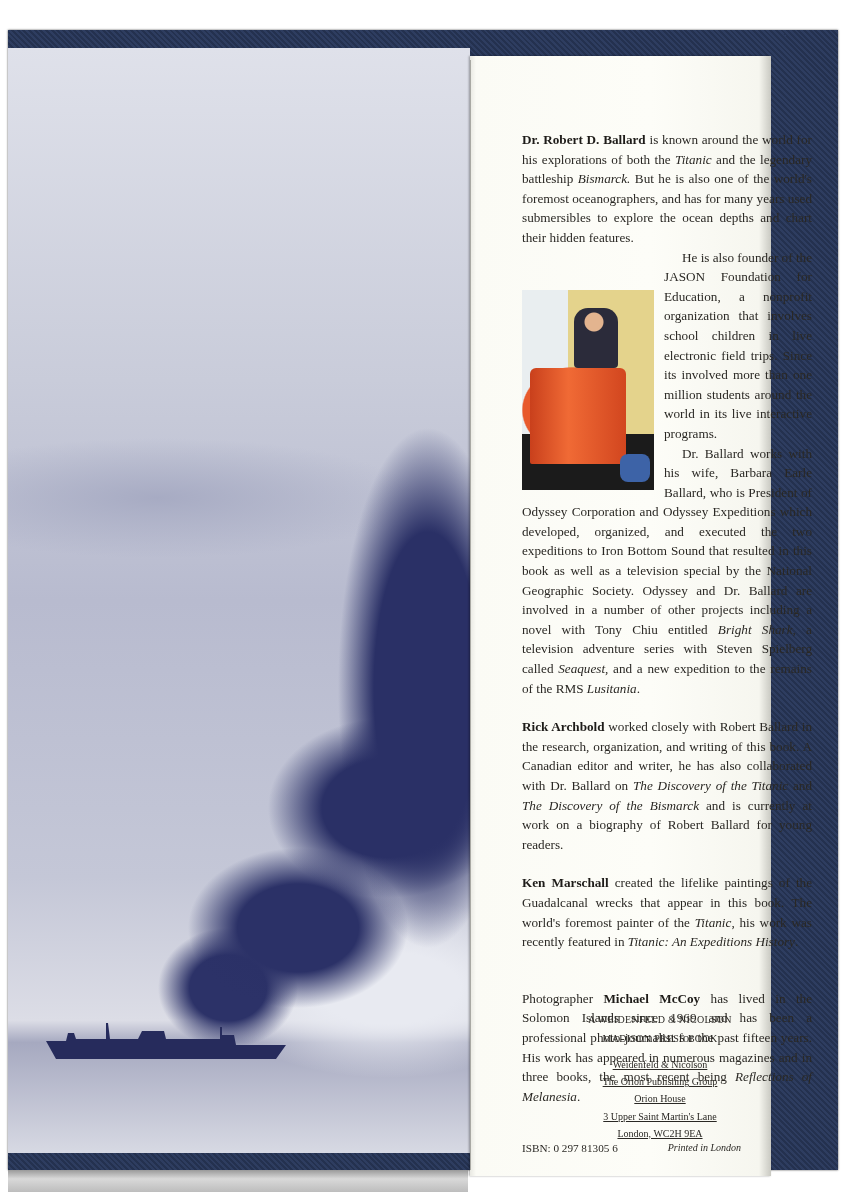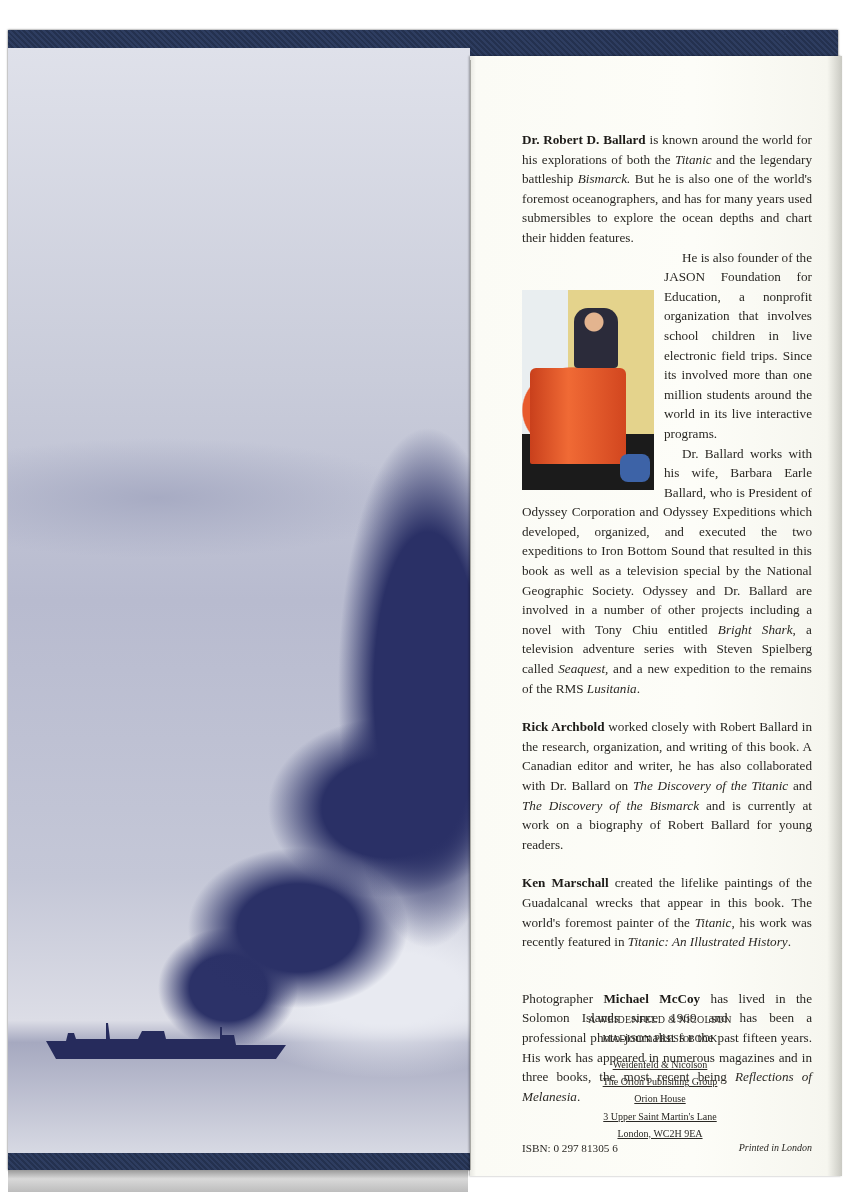--- a/index.html
+++ b/index.html
@@ -28,21 +28,21 @@
         radial-gradient(ellipse 70px 60px at 220px 940px, #2c3268 55%, rgba(42,48,102,0) 100%),
         radial-gradient(ellipse 180px 90px at 380px 940px, #e8eaf1 40%, rgba(232,234,241,0) 100%),
         radial-gradient(ellipse 260px 60px at 150px 450px, #a7abc3 0%, rgba(167,171,195,0) 100%),
         linear-gradient(#dfe1ea 0%, #c9ccda 30%, #b8bbcf 50%, #c4c7d7 75%, #dcdde6 88%, #a6a9c0 90%, #d7d9e3 100%);
     }
     .ship {
       position: absolute; left: 38px; top: 975px; width: 240px; height: 40px;
     }
     
     .flap {
-      position: absolute; left: 470px; top: 56px; width: 372px; height: 1120px;
+      position: absolute; left: 470px; top: 56px; width: 301px; height: 1120px;
       background: linear-gradient(90deg, #e8e8e2 0px, #fbfbf5 6px, #fdfdf8 60%, #f6f6ef 96%, #c9c9c2 100%);
       box-shadow: -1px 0 2px rgba(0,0,0,.35);
     }
     .text {
       position: absolute; left: 52px; width: 290px;
       color: #2a2824; font-size: 13.2px; line-height: 19.6px;
       text-align: justify; hyphens: none;
     }
     .text p { margin: 0; }
     .text p.indent { text-indent: 18px; }
@@ -96,21 +96,21 @@
     <p><b>Dr. Robert D. Ballard</b><span> is known around the world for his explorations of both the </span><i>Titanic</i><span> and the legendary battleship </span><i>Bismarck.</i><span> But he is also one of the world's foremost oceanographers, and has for many years used submersibles to explore the ocean depths and chart their hidden features.</span></p>
     <p class="indent"><span class="inset-photo" style="margin-top:42px;">
           <span class="drum"></span>
           <span class="person"></span>
           <span class="blue"></span>
         </span><span>He is also founder of the JASON Foundation for Education, a nonprofit organization that involves school children in live electronic field trips. Since its involved more than one million students around the world in its live interactive programs.</span></p>
     <p class="indent"><span>Dr. Ballard works with his wife, Barbara Earle Ballard, who is President of Odyssey Corporation and Odyssey Expeditions which developed, organized, and executed the two expeditions to Iron Bottom Sound that resulted in this book as well as a television special by the National Geographic Society. Odyssey and Dr. Ballard are involved in a number of other projects including a novel with Tony Chiu entitled </span><i>Bright Shark</i><span>, a television adventure series with Steven Spielberg called </span><i>Seaquest</i><span>, and a new expedition to the remains of the RMS </span><i>Lusitania</i><span>.</span></p>
 
     <p style="margin-top:19px;"><b>Rick Archbold</b><span> worked closely with Robert Ballard in the research, organization, and writing of this book. A Canadian editor and writer, he has also collaborated with Dr. Ballard on </span><i>The Discovery of the Titanic</i><span> and </span><i>The Discovery of the Bismarck</i><span> and is currently at work on a biography of Robert Ballard for young readers.</span></p>
 
-    <p style="margin-top:19px;"><b>Ken Marschall</b><span> created the lifelike paintings of the Guadalcanal wrecks that appear in this book. The world's foremost painter of the </span><i>Titanic</i><span>, his work was recently featured in </span><i>Titanic: An Illustrated History</i><span>.</span></p>
+    <p style="margin-top:19px;"><b>Ken Marschall</b><span> created the lifelike paintings of the Guadalcanal wrecks that appear in this book. The world's foremost painter of the </span><i>Titanic</i><span>, his work was recently featured in </span><i>Titanic: An Expeditions History</i><span>.</span></p>
 
     <p style="margin-top:37px;"><span>Photographer </span><b>Michael McCoy</b><span> has lived in the Solomon Islands since 1969 and has been a professional photo-journalist for the past fifteen years. His work has appeared in numerous magazines and in three books, the most recent being </span><i>Reflections of Melanesia</i><span>.</span></p>
   </div>
 
   <div class="pub" style="top:954px;">
     <div class="imprint">A WEIDENFELD &amp; NICOLSON</div>
     <div class="imprint">MADISON PRESS BOOK</div>
     <div class="addr">
       <div>Weidenfeld &amp; Nicolson</div>
       <div>The Orion Publishing Group</div>

